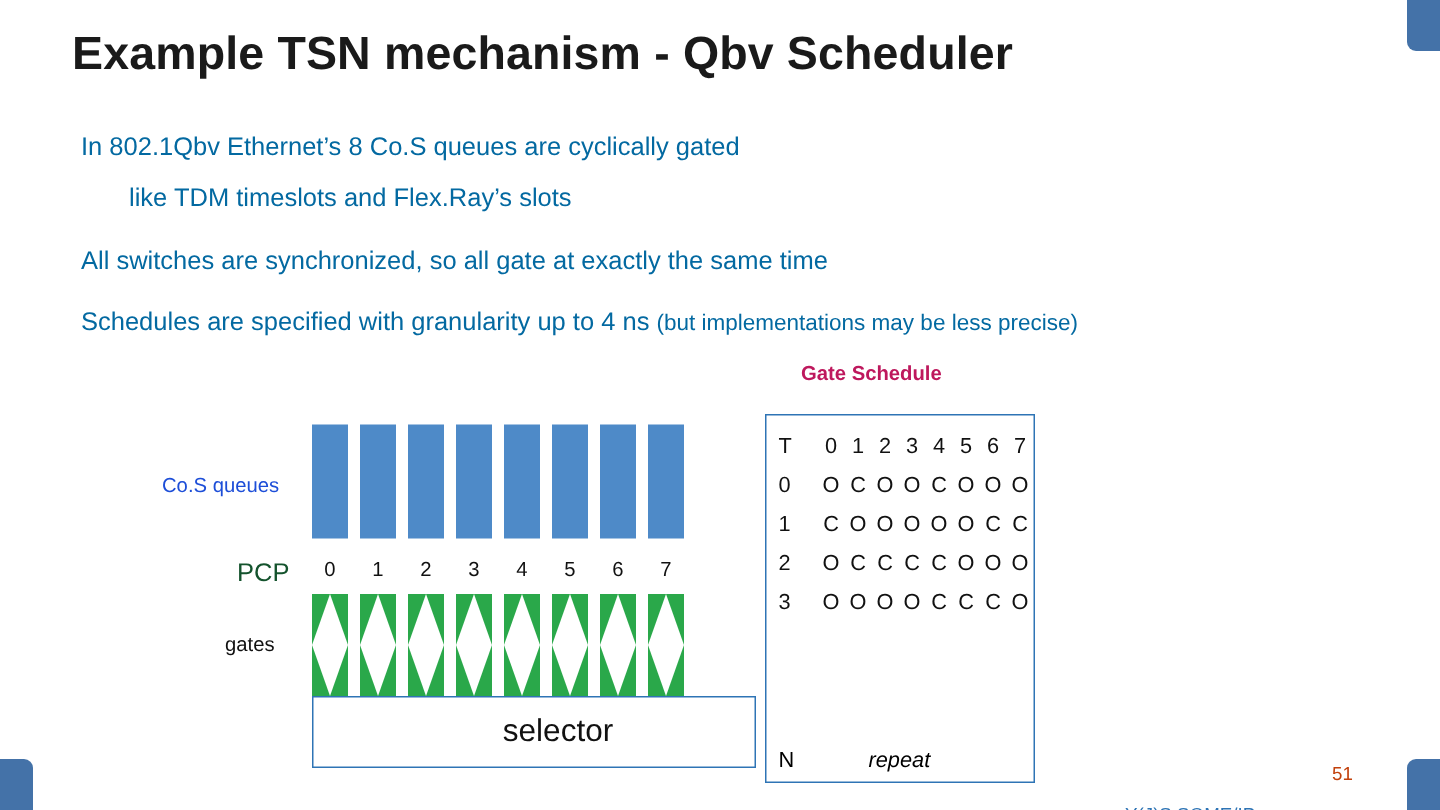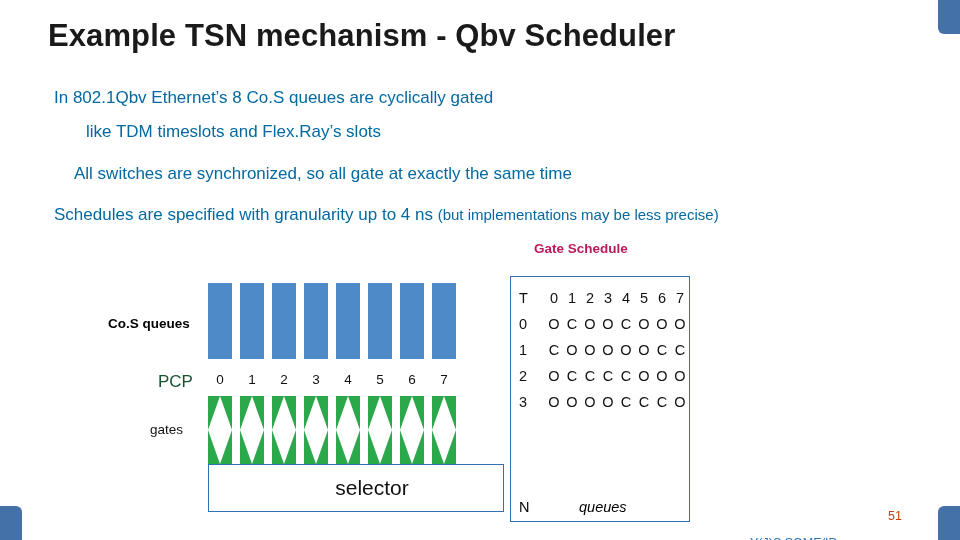--- a/index.html
+++ b/index.html
@@ -18,34 +18,34 @@
   
   .title{
     position:absolute;left:48px;top:18px;width:880px;
     font-size:31px;font-weight:700;color:#1a1a1a;letter-spacing:0.1px;
   }
 
   
   .para{position:absolute;font-size:17px;color:#0369a1;}
   .p1{left:54px;top:88px;}
   .p1b{left:86px;top:122px;}
-  .p2{left:54px;top:164px;margin-left:20px;}
+  .p2{left:54px;top:164px;}
   .p3{left:54px;top:205px;}
   .small{font-size:15px;}
 
   
   .gate-schedule-label{
     position:absolute;left:534px;top:241px;font-size:13.5px;font-weight:bold;color:#be185d;
   }
   .queues{
     position:absolute;left:208px;top:283px;height:76px;width:262px;
     display:flex;gap:8px;
   }
   .queue{width:24px;height:76px;background:#4e8ac8;}
-  .cos-label{position:absolute;left:108px;top:316px;font-size:13.5px;color:#000000;font-weight:bold;}
+  .cos-label{position:absolute;left:108px;top:316px;font-size:13.5px;color:#1d4ed8;}
   .pcp-label{position:absolute;left:158px;top:372px;font-size:17px;color:#14532d;}
   .gates-label{position:absolute;left:150px;top:422px;font-size:13.5px;color:#111;}
 
   .pcp-nums{
     position:absolute;left:208px;top:372px;width:262px;
     display:flex;gap:8px;font-size:13.5px;color:#111;
   }
   .pcp-nums span{width:24px;text-align:center;}
 
   .gates{
@@ -225,17 +225,17 @@
       <span>O</span>
       <span>O</span>
       <span>C</span>
       <span>C</span>
       <span>C</span>
       <span>O</span>
     </div>
   </div>
 
   <div class="sched-n">N</div>
-  <div class="sched-repeat">queues</div>
+  <div class="sched-repeat">repeat</div>
 </div>
 
 <div class="footer-brand">Y(J)S  SOME/IP</div>
 <div class="footer-page">51</div>
 
 </body></html>

